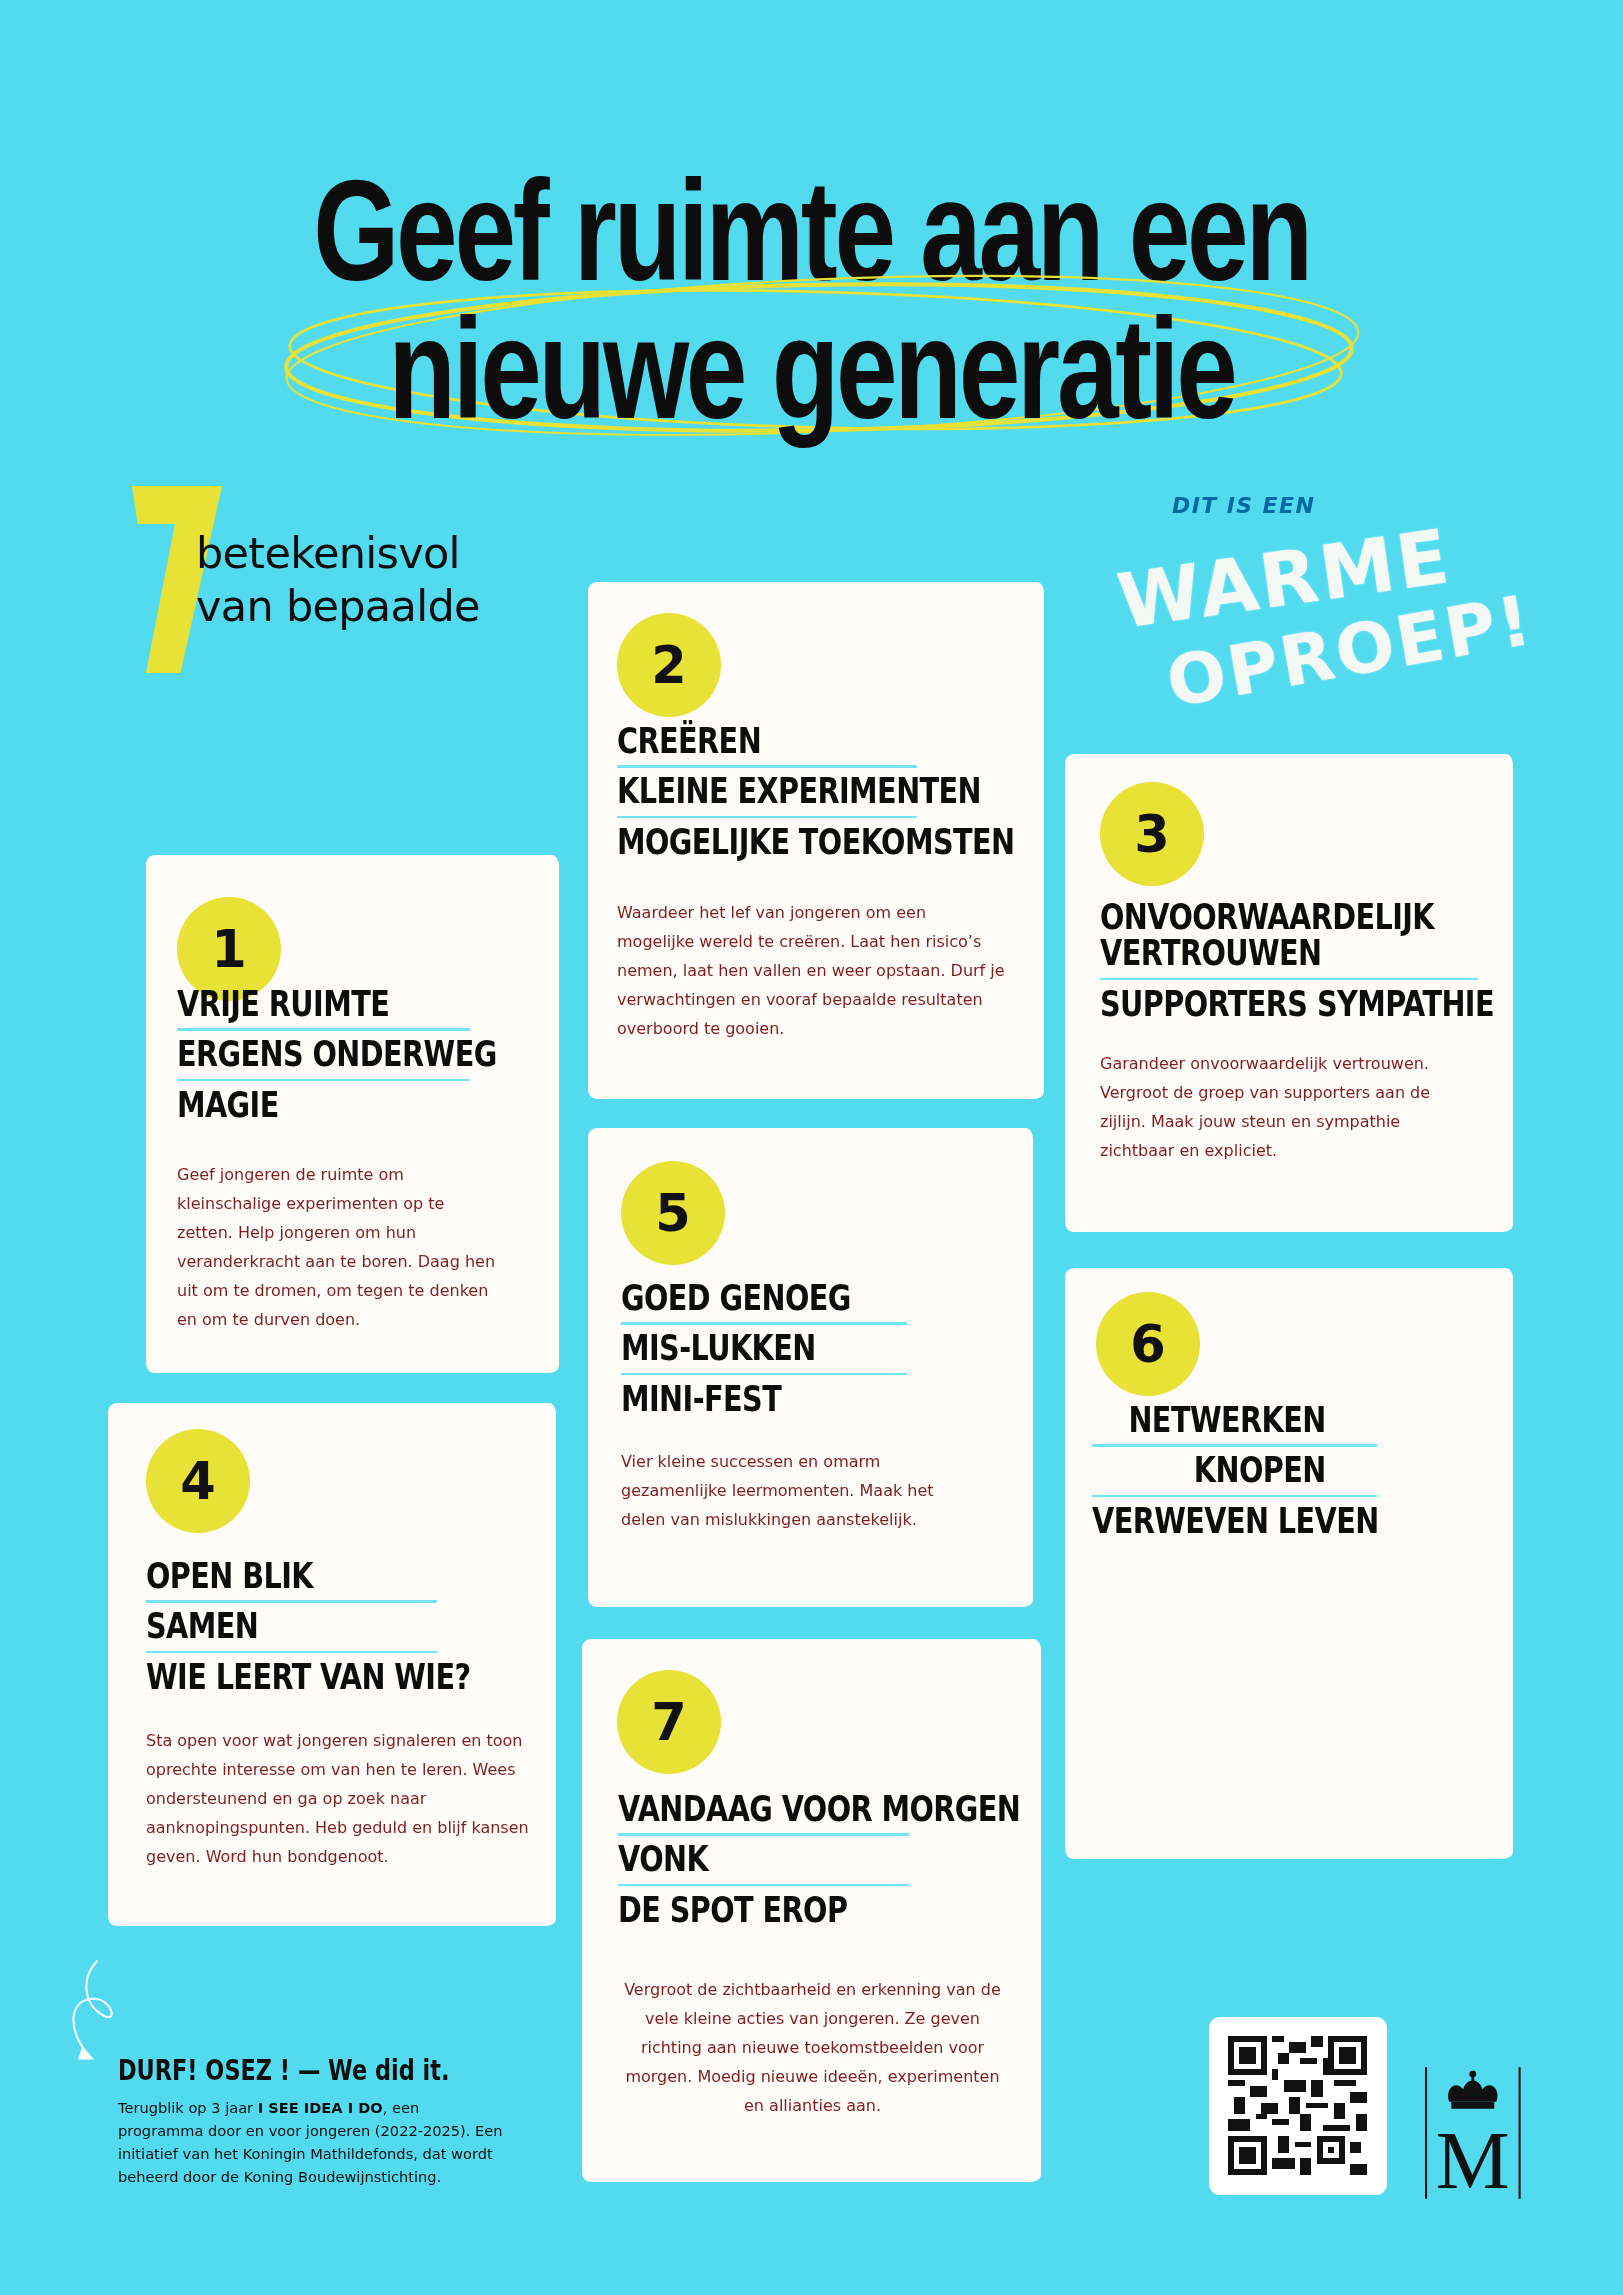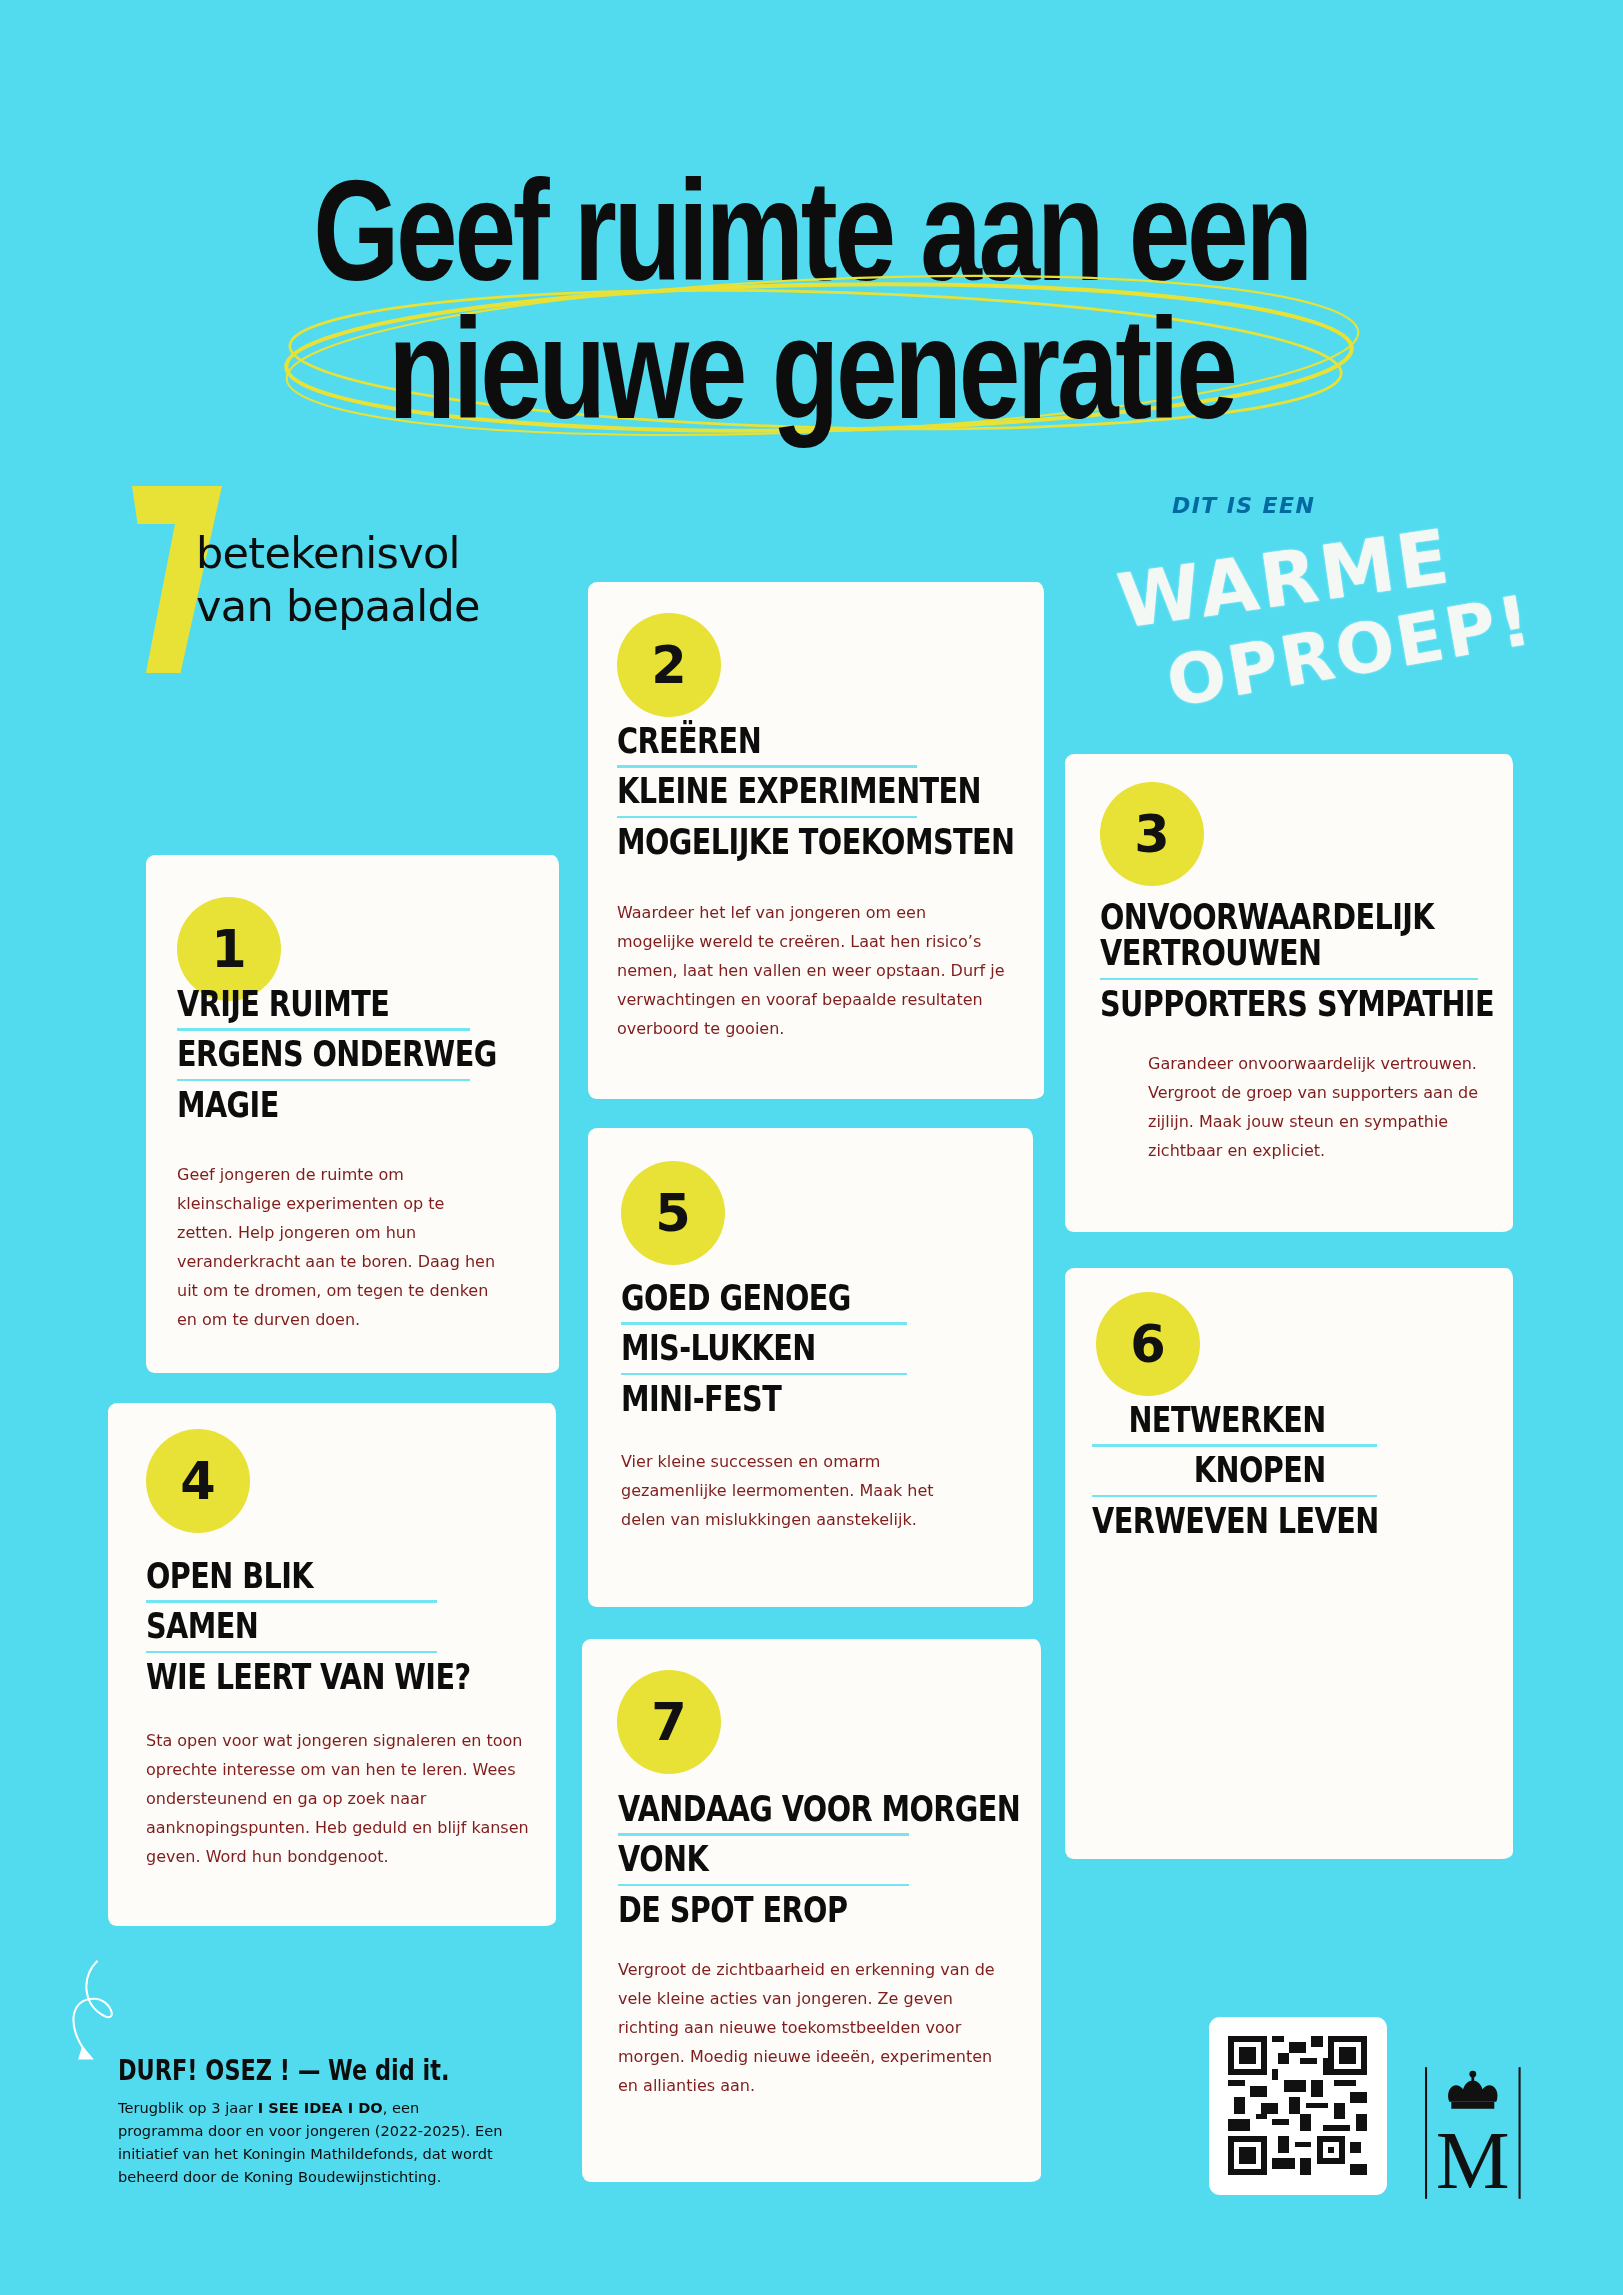--- a/index.html
+++ b/index.html
@@ -185,21 +185,21 @@
   <div class="body" style="left:29px; top:316px; width:389px;">Waardeer het lef van jongeren om een mogelijke wereld te creëren. Laat hen risico’s nemen, laat hen vallen en weer opstaan. Durf je verwachtingen en vooraf bepaalde resultaten overboord te gooien.</div>
 </div>
 
 <div class="card" style="left:1065px; top:754px; width:448px; height:478px;">
   <div class="badge" style="left:35px; top:28px;">3</div>
   <div class="heads" style="left:35px; top:139px; width:378px;">
     <div class="head" style="white-space:normal; width:291px;">ONVOORWAARDELIJK VERTROUWEN</div>
     <div class="rule"></div>
     <div class="head">SUPPORTERS SYMPATHIE</div>
   </div>
-  <div class="body" style="left:35px; top:295px; width:375px;margin-left:48px;">Garandeer onvoorwaardelijk vertrouwen. Vergroot de groep van supporters aan de zijlijn. Maak jouw steun en sympathie zichtbaar en expliciet.</div>
+  <div class="body" style="left:35px; top:295px; width:375px;">Garandeer onvoorwaardelijk vertrouwen. Vergroot de groep van supporters aan de zijlijn. Maak jouw steun en sympathie zichtbaar en expliciet.</div>
 </div>
 
 <div class="card" style="left:108px; top:1403px; width:448px; height:523px;">
   <div class="badge" style="left:38px; top:26px;">4</div>
   <div class="heads" style="left:38px; top:149px; width:291px;">
     <div class="head">OPEN BLIK</div>
     <div class="rule"></div>
     <div class="head">SAMEN</div>
     <div class="rule"></div>
     <div class="head">WIE LEERT VAN WIE?</div>
@@ -232,21 +232,21 @@
 
 <div class="card" style="left:582px; top:1639px; width:459px; height:543px;">
   <div class="badge" style="left:35px; top:31px;">7</div>
   <div class="heads" style="left:36px; top:146px; width:291px;">
     <div class="head">VANDAAG VOOR MORGEN</div>
     <div class="rule"></div>
     <div class="head">VONK</div>
     <div class="rule"></div>
     <div class="head">DE SPOT EROP</div>
   </div>
-  <div class="body" style="left:36px; top:316px; width:389px;">Vergroot de zichtbaarheid en erkenning van de vele kleine acties van jongeren. Ze geven richting aan nieuwe toekomstbeelden voor morgen. Moedig nieuwe ideeën, experimenten en allianties aan.</div>
+  <div class="body" style="left:36px; top:336px; width:389px;text-align:center;">Vergroot de zichtbaarheid en erkenning van de vele kleine acties van jongeren. Ze geven richting aan nieuwe toekomstbeelden voor morgen. Moedig nieuwe ideeën, experimenten en allianties aan.</div>
 </div>
 
 <svg class="footer-arrow" width="76" height="111" viewBox="0 0 110 160">
   <path d="M60,5 C35,30 40,70 70,85 C90,95 80,60 55,60 C20,60 15,100 45,140" fill="none" stroke="#fff" stroke-width="3"></path>
   <polygon points="38,128 55,148 32,148" fill="#fff"></polygon>
 </svg>
 <div class="footer-title">DURF! OSEZ ! — We did it.</div>
 <div class="footer-text"><span>Terugblik op 3 jaar </span><b>I SEE IDEA I DO</b><span>, een programma door en voor jongeren (2022-2025). Een initiatief van het Koningin Mathildefonds, dat wordt beheerd door de Koning Boudewijnstichting.</span></div>
 
 <div class="qr-box">

